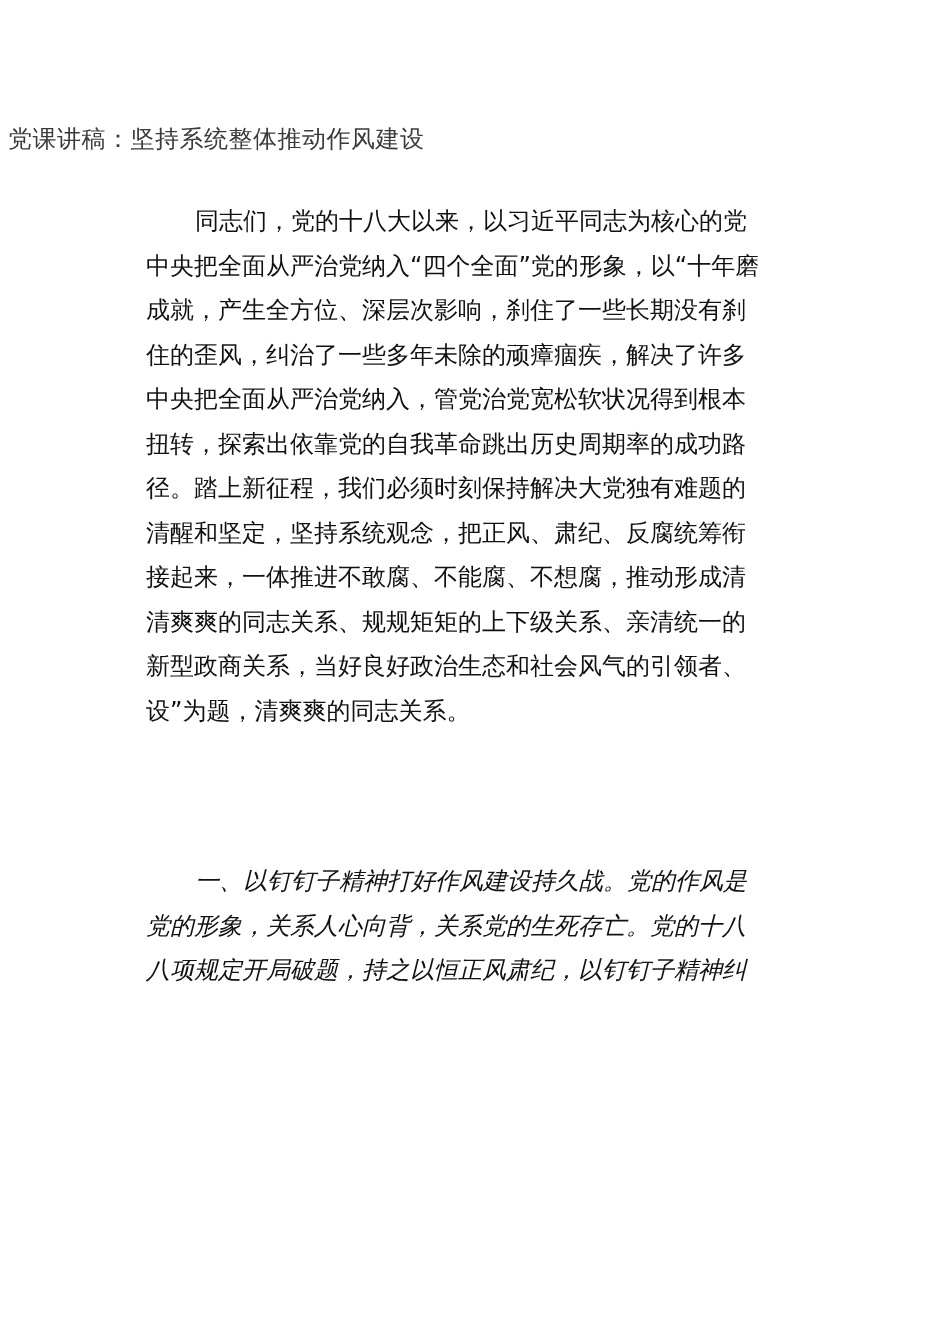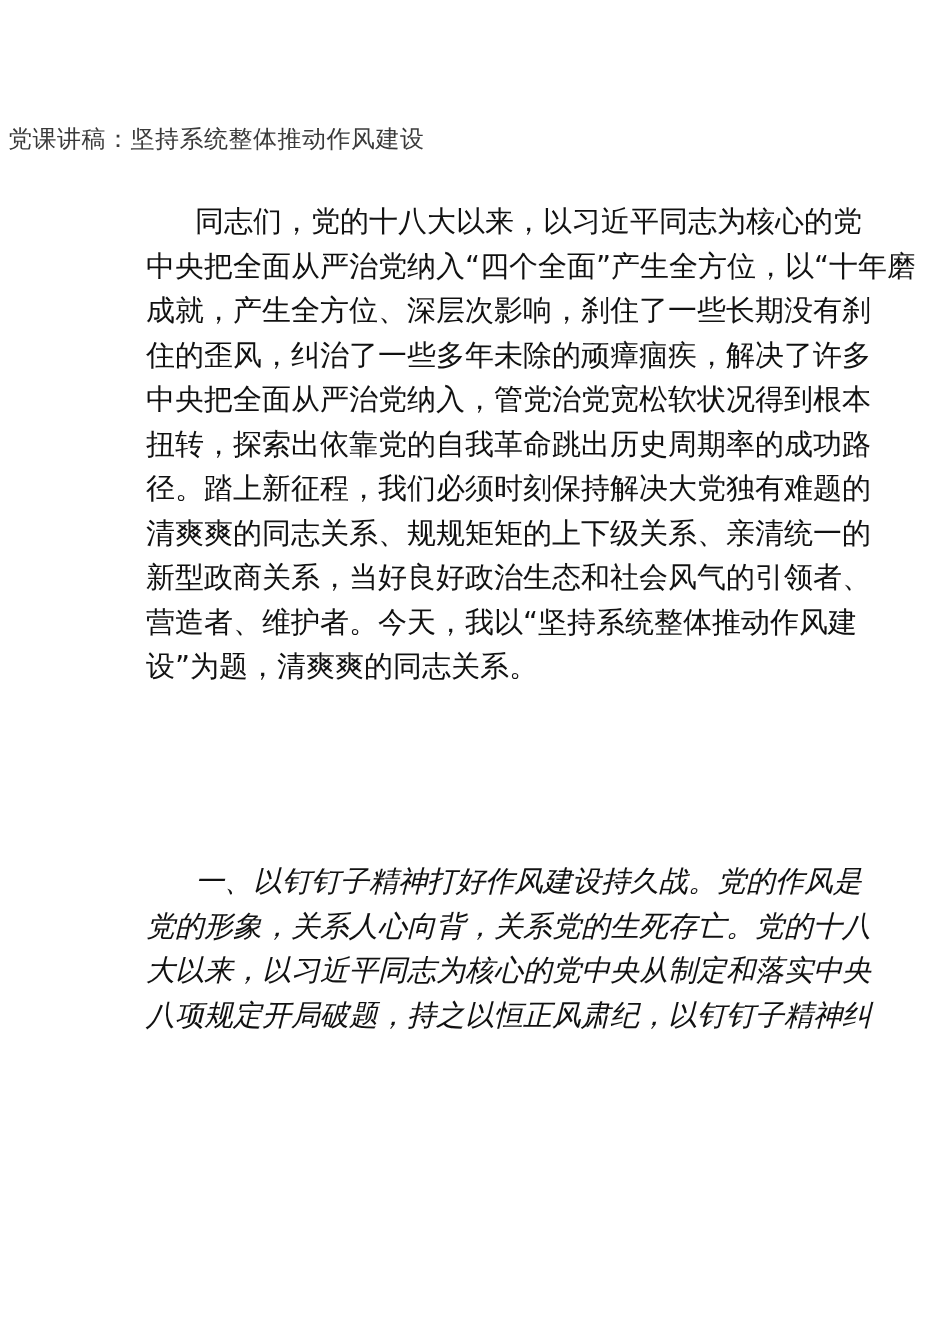--- a/index.html
+++ b/index.html
@@ -29,21 +29,21 @@
       text-align: left;
       font-size: 24px;
       line-height: 34px;
       color: #3a3a3a;
       letter-spacing: 0.5px;
     }
     .para {
       position: absolute;
       left: 146px;
       width: 660px;
-      font-size: 29px;
+      font-size: 24px;
       line-height: 44.5px;
       color: #111111;
       text-align: justify;
       margin: 0;
     }
     .p1 { top: 199px; }
     .p2 { top: 859px; font-style: italic; }
     .line {
       display: block;
       white-space: nowrap;
@@ -52,31 +52,31 @@
     .indent { padding-left: 49px; }
   </style>
 </head>
 <body>
 
 <div class="page">
   <div class="title">党课讲稿：坚持系统整体推动作风建设</div>
 
   <div class="para p1">
     <span class="line indent">同志们，党的十八大以来，以习近平同志为核心的党</span>
-    <span class="line">中央把全面从严治党纳入“四个全面”产生全方位，以“十年磨</span>
+    <span class="line">中央把全面从严治党纳入“四个全面”党的形象，以“十年磨</span>
     <span class="line">成就，产生全方位、深层次影响，刹住了一些长期没有刹</span>
     <span class="line">住的歪风，纠治了一些多年未除的顽瘴痼疾，解决了许多</span>
     <span class="line">中央把全面从严治党纳入，管党治党宽松软状况得到根本</span>
     <span class="line">扭转，探索出依靠党的自我革命跳出历史周期率的成功路</span>
     <span class="line">径。踏上新征程，我们必须时刻保持解决大党独有难题的</span>
+    <span class="line">清醒和坚定，坚持系统观念，把正风、肃纪、反腐统筹衔</span>
+    <span class="line">接起来，一体推进不敢腐、不能腐、不想腐，推动形成清</span>
     <span class="line">清爽爽的同志关系、规规矩矩的上下级关系、亲清统一的</span>
     <span class="line">新型政商关系，当好良好政治生态和社会风气的引领者、</span>
-    <span class="line">营造者、维护者。今天，我以“坚持系统整体推动作风建</span>
     <span class="line">设”为题，清爽爽的同志关系。</span>
   </div>
 
   <div class="para p2">
     <span class="line indent">一、以钉钉子精神打好作风建设持久战。党的作风是</span>
     <span class="line">党的形象，关系人心向背，关系党的生死存亡。党的十八</span>
-    <span class="line">大以来，以习近平同志为核心的党中央从制定和落实中央</span>
     <span class="line">八项规定开局破题，持之以恒正风肃纪，以钉钉子精神纠</span>
   </div>
 </div>
 
 </body></html>

